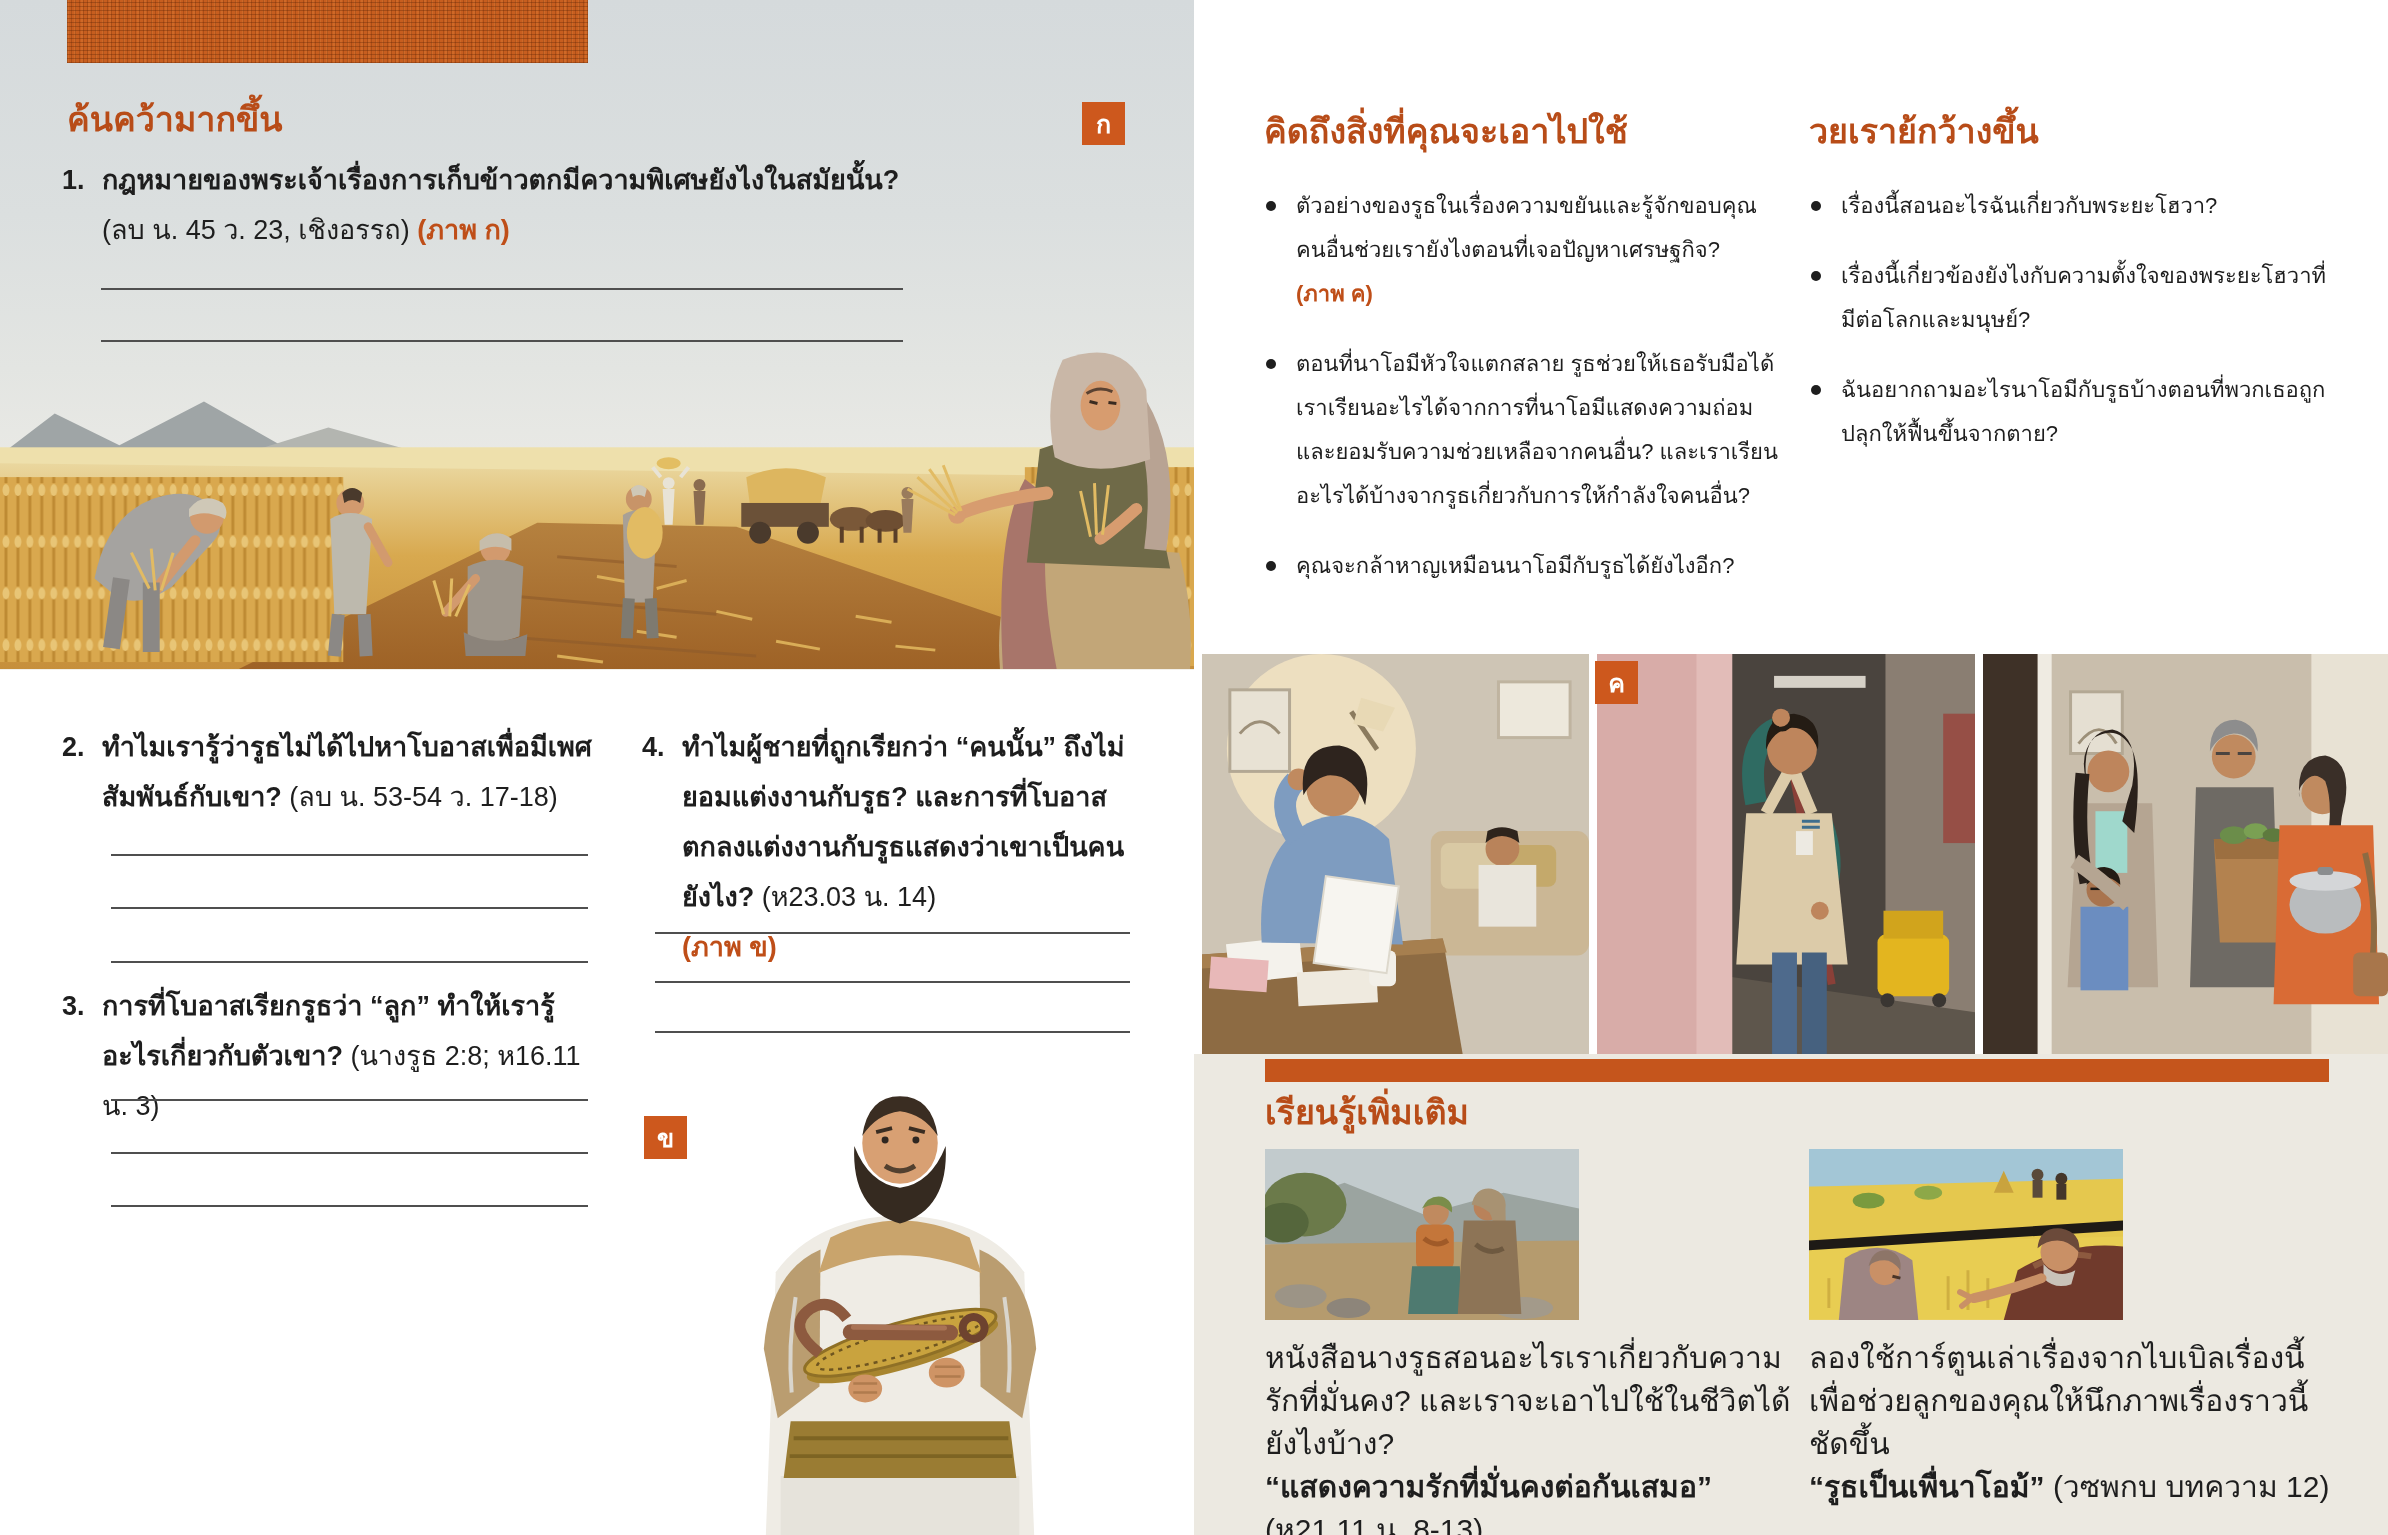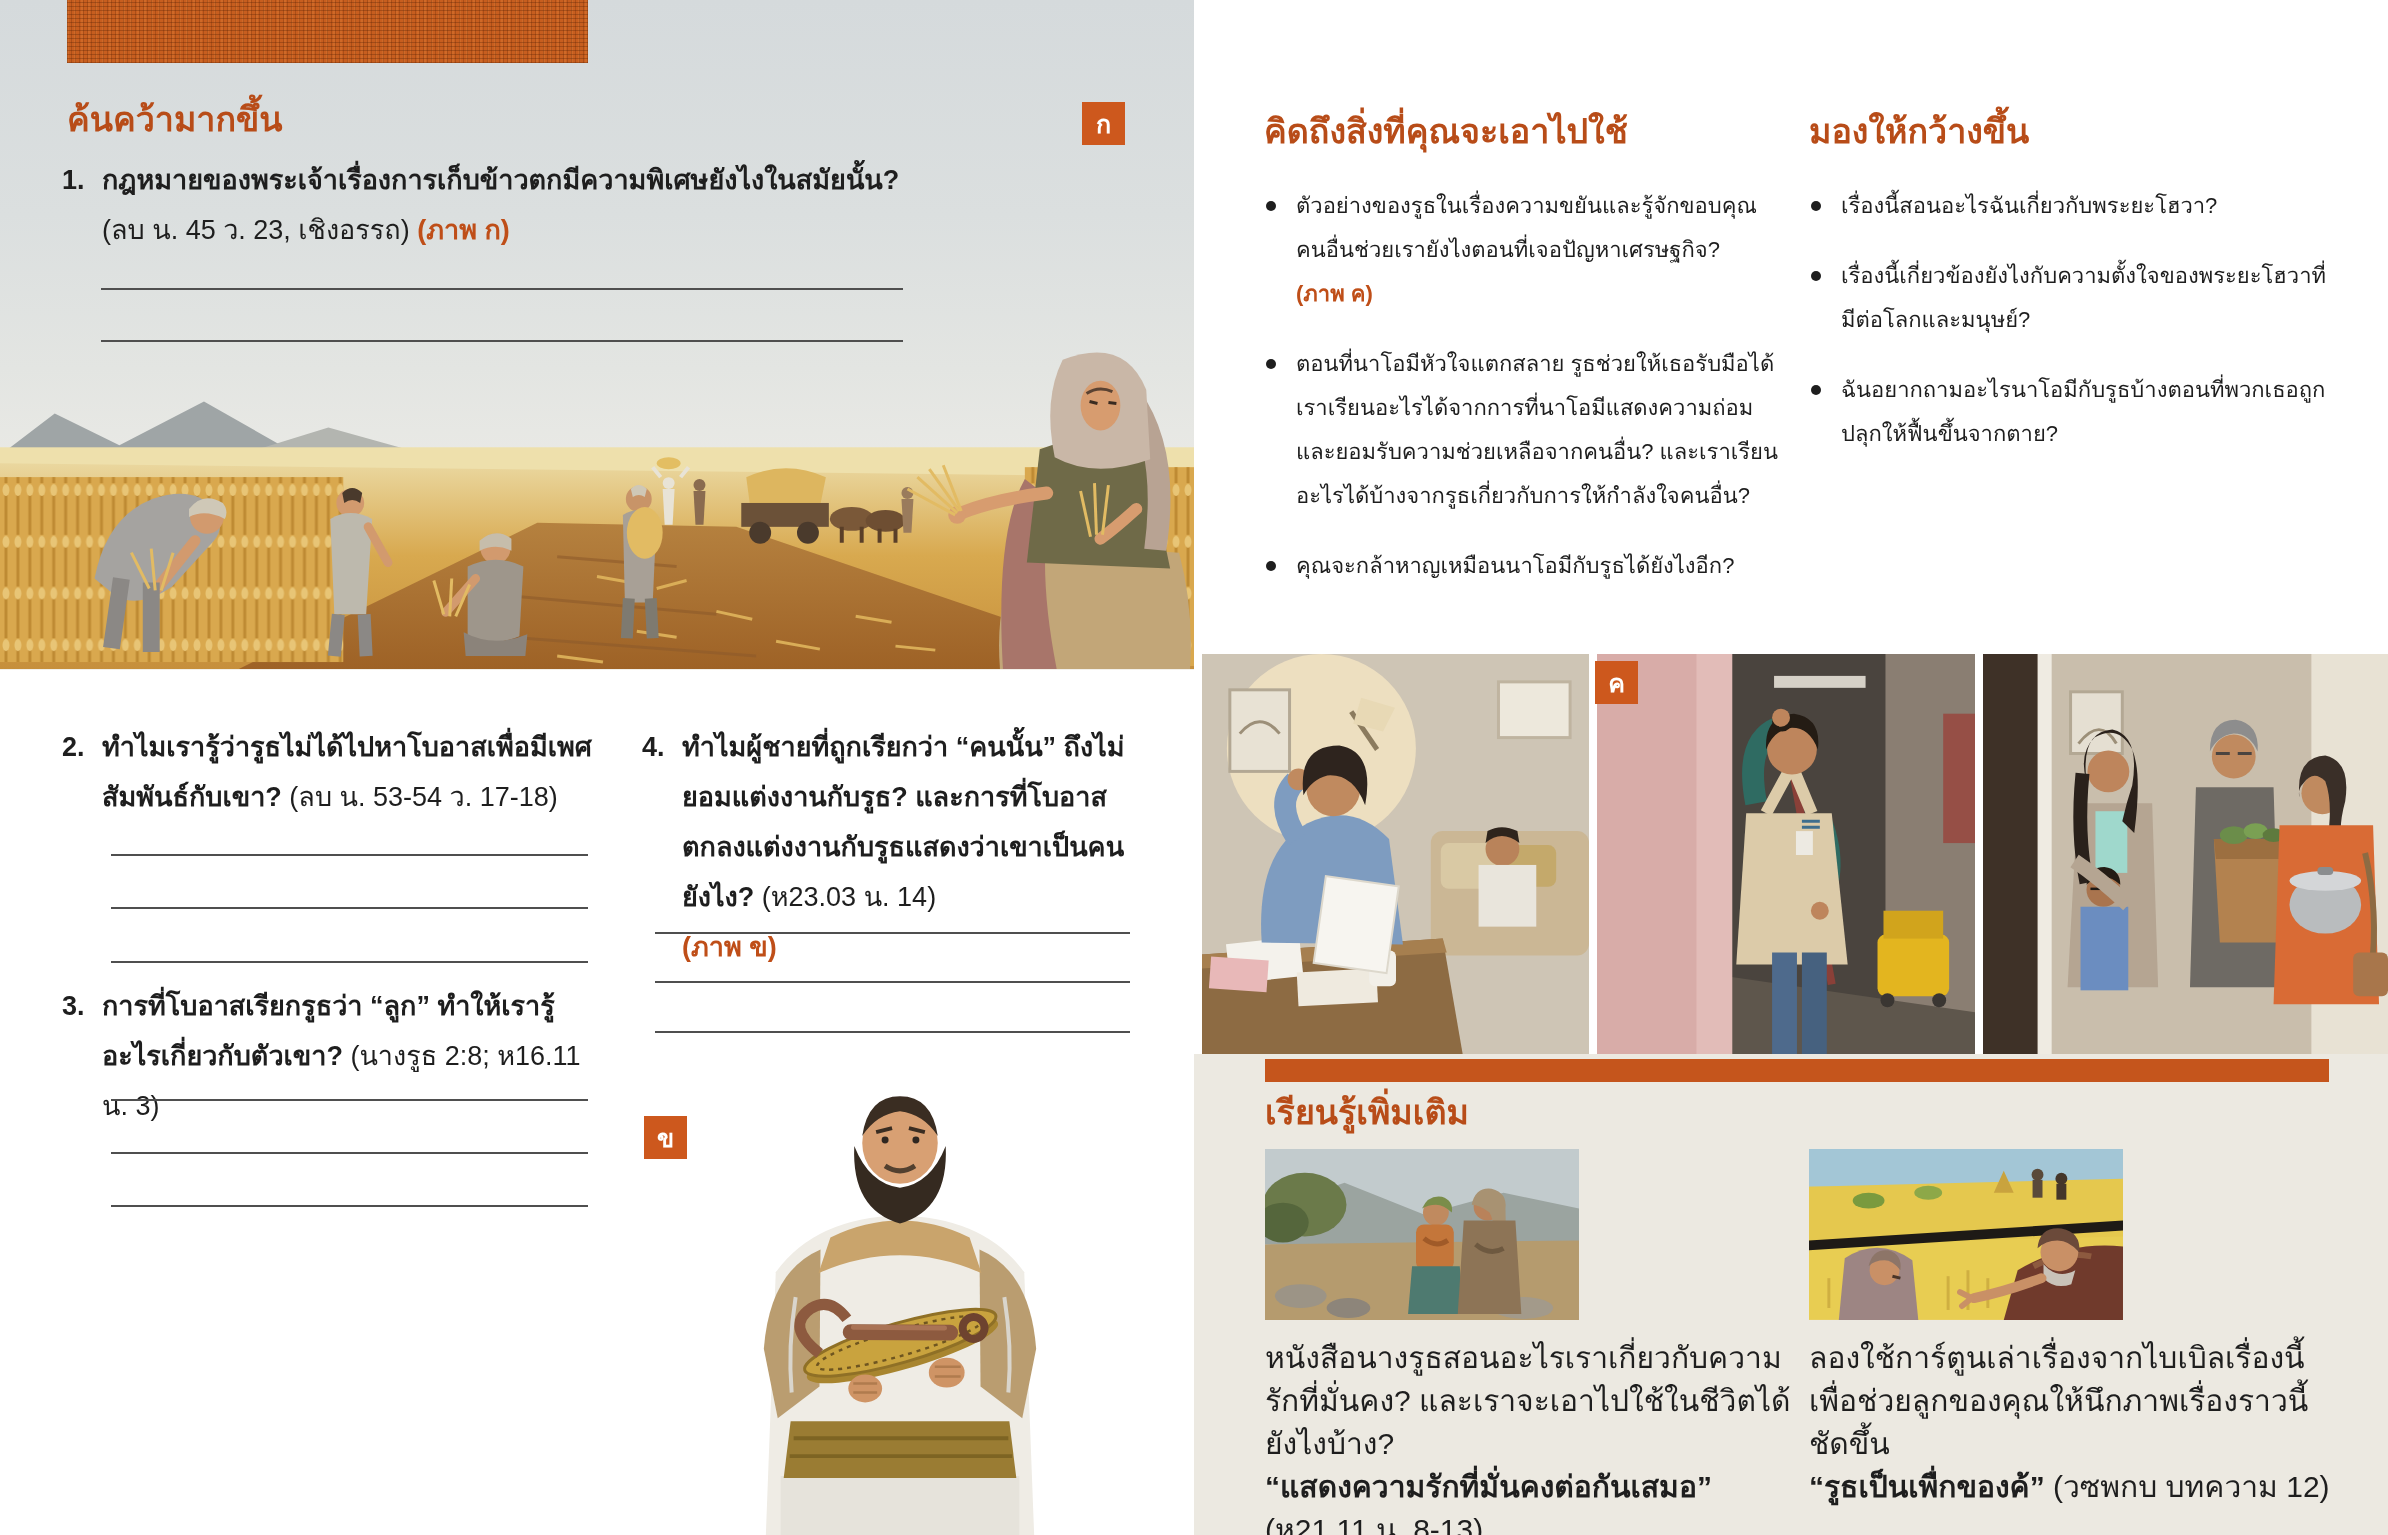--- a/index.html
+++ b/index.html
@@ -287,21 +287,21 @@
         <span>ตอนที่นาโอมีหัวใจแตกสลาย รูธช่วยให้เธอรับมือได้ เราเรียนอะไรได้จากการที่นาโอมีแสดงความถ่อมและยอมรับความช่วยเหลือจากคนอื่น? และเราเรียนอะไรได้บ้างจากรูธเกี่ยวกับการให้กำลังใจคนอื่น?</span>
       </li>
       <li>
         <span class="dot"></span>
         <span>คุณจะกล้าหาญเหมือนนาโอมีกับรูธได้ยังไงอีก?</span>
       </li>
     </ul>
   </div>
 
   <div class="rcol" style="left:615px;top:96px;">
-    <div class="h-orange">มองให้กว้างขึ้น</div>
+    <div class="h-orange">วยเราย้กว้างขึ้น</div>
     <ul>
       <li>
         <span class="dot"></span>
         <span>เรื่องนี้สอนอะไรฉันเกี่ยวกับพระยะโฮวา?</span>
       </li>
       <li>
         <span class="dot"></span>
         <span>เรื่องนี้เกี่ยวข้องยังไงกับความตั้งใจของพระยะโฮวาที่มีต่อโลกและมนุษย์?</span>
       </li>
       <li>
@@ -470,18 +470,18 @@
         <path d="M226 118 q30 -16 58 -10" stroke="#8D5A3F" stroke-width="6" fill="none"></path>
         <circle cx="252" cy="104" r="19" fill="#C99066"></circle>
         <path d="M230 100 q2 -22 24 -20 q20 4 18 24 q-10 -12 -22 -12 q-12 0 -20 8 Z" fill="#6B4A3A"></path>
         <path d="M236 116 q14 16 32 6 l-4 14 q-16 6 -28 -6 Z" fill="#C9C2B8"></path>
         <path d="M234 130 Q196 144 166 150" stroke="#C99066" stroke-width="10" fill="none" stroke-linecap="round"></path>
         <path d="M164 150 l-12 -6 M164 150 l-10 8" stroke="#C99066" stroke-width="6" stroke-linecap="round"></path>
       </svg>
     </span>
     <p>
       <span>ลองใช้การ์ตูนเล่าเรื่องจากไบเบิลเรื่องนี้เพื่อช่วยลูกของคุณให้นึกภาพเรื่องราวนี้ชัดขึ้น</span><br>
-      <span class="learn-quote">“รูธเป็นเพื่กของค้”</span>
+      <span class="learn-quote">“รูธเป็นเพื่นาโอม้”</span>
       <span class="learn-ref">(วซพกบ บทความ 12)</span>
     </p>
   </div>
 </div>
 
 
 </body></html>

